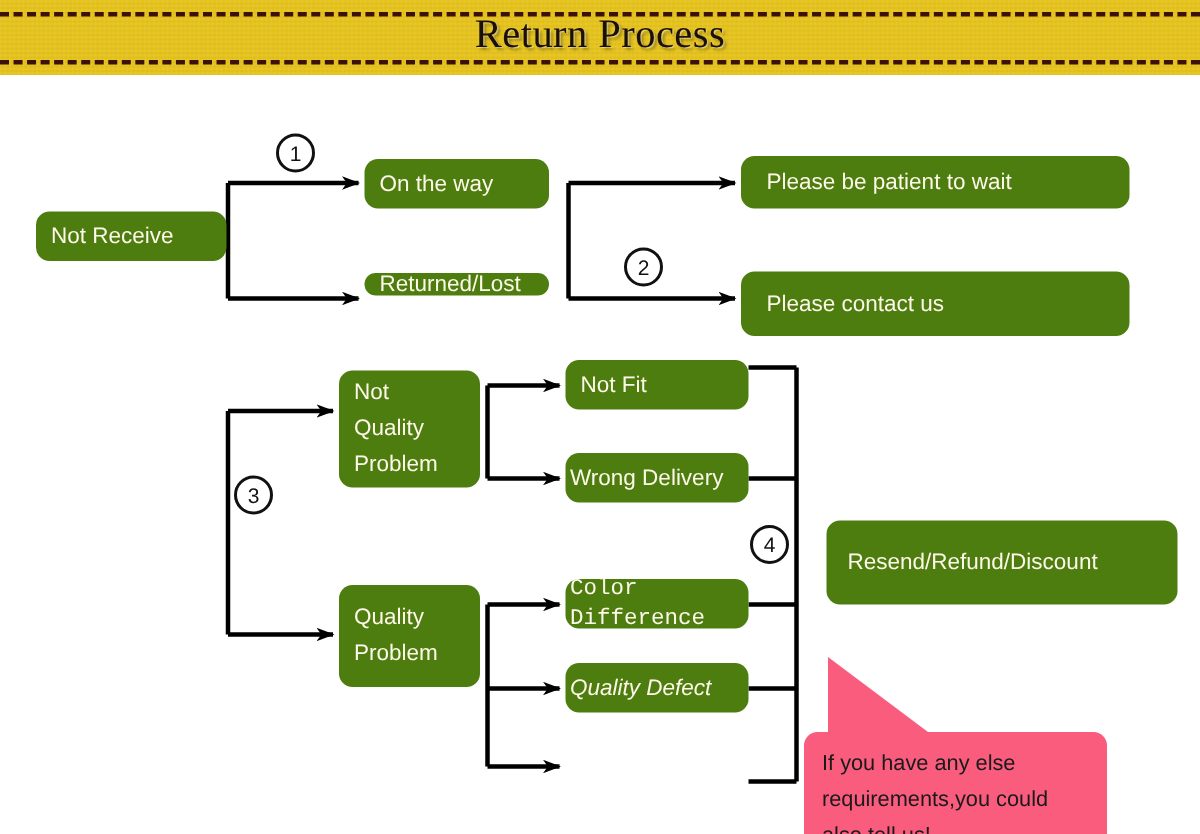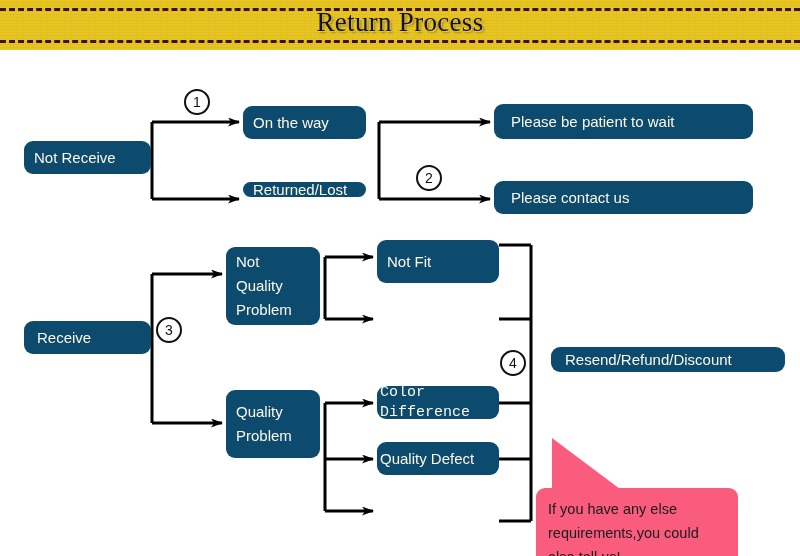--- a/index.html
+++ b/index.html
@@ -62,21 +62,21 @@
   #connector-layer {
     position: absolute;
     left: 0; top: 0;
     width: 800px;
     height: 506px;
   }
 
   
   .node {
     position: absolute;
-    background: #0c4a6e;
+    background: #4d7c0f;
     border-radius: 9px;
     color: #fdf8e8;
     font-size: 15px;
     line-height: 20px;
     display: flex;
     align-items: center;
     box-sizing: border-box;
     padding: 0 10px;
     white-space: pre-line;
   }
@@ -171,34 +171,34 @@
       <path d="M499,353 L531,353"></path>
       <path d="M499,409 L531,409"></path>
       <path d="M499,471 L531,471"></path>
     </g>
   </svg>
 
   <div class="node" style="left:24px; top:91px;  width:127px; height:33px;">Not Receive</div>
   <div class="node" style="left:243px; top:56px; width:123px; height:33px;">On the way</div>
   <div class="node" style="left:243px; top:132px; width:123px; height:15px;">Returned/Lost</div>
   <div class="node" style="left:494px; top:54px; width:259px; height:35px; padding-left:17px;">Please be patient to wait</div>
-  <div class="node" style="left:494px; top:131px; width:259px; height:33px; padding-left:17px;">Please contact us</div>
-
-  <div class="node" style="left:24px; top:271px; width:127px; height:33px; padding-left:13px;">Receive</div>
+  <div class="node" style="left:494px; top:131px; width:259px; height:43px; padding-left:17px;">Please contact us</div>
+
   <div class="node multiline" style="left:226px; top:197px; width:94px; height:78px;">Not
 Quality
 Problem</div>
   <div class="node multiline" style="left:226px; top:340px; width:94px; height:68px;">Quality
 Problem</div>
 
-  <div class="node" style="left:377px; top:190px; width:122px; height:43px;">Not Fit</div>
+  <div class="node" style="left:377px; top:190px; width:122px; height:33px;">Not Fit</div>
+  <div class="node" style="left:377px; top:252px; width:122px; height:33px; padding-left:3px;">Wrong Delivery</div>
   <div class="node" style="left:377px; top:336px; width:122px; height:33px; padding-left:3px;font-family:Liberation Mono, monospace;">Color Difference</div>
-  <div class="node" style="left:377px; top:392px; width:122px; height:33px; padding-left:3px;">Quality Defect</div>
-
-  <div class="node" style="left:551px; top:297px; width:234px; height:25px; padding-left:14px;">Resend/Refund/Discount</div>
+  <div class="node" style="left:377px; top:392px; width:122px; height:33px; padding-left:3px;font-style:italic;">Quality Defect</div>
+
+  <div class="node" style="left:551px; top:297px; width:234px; height:56px; padding-left:14px;">Resend/Refund/Discount</div>
 
   <div class="step-circle" style="left:184px; top:39px;">1</div>
   <div class="step-circle" style="left:416px; top:115px;">2</div>
   <div class="step-circle" style="left:156px; top:267px;">3</div>
   <div class="step-circle" style="left:500px; top:300px;">4</div>
 
   <svg id="note-bubble-tail" viewBox="0 0 80 58" width="80" height="58">
     <path d="M4,2 L76,56 L4,56 Z" fill="#fa5c7e"></path>
   </svg>
   <div id="note-bubble">If you have any else requirements,you could also tell us!</div>

